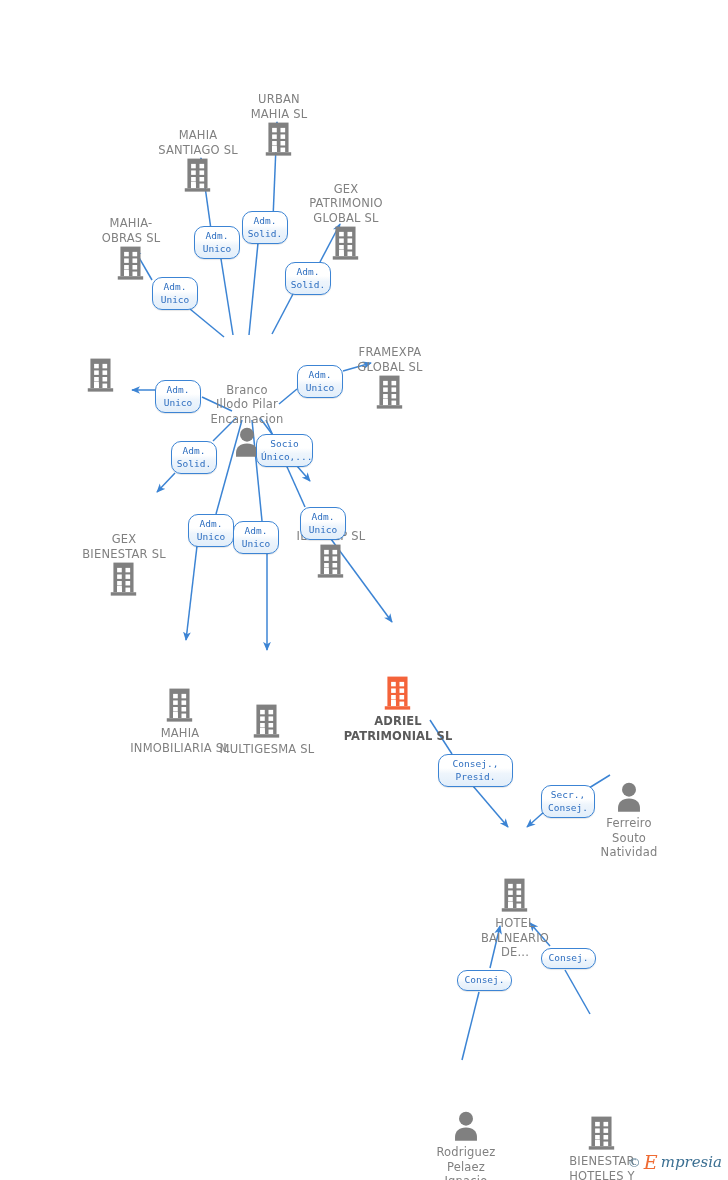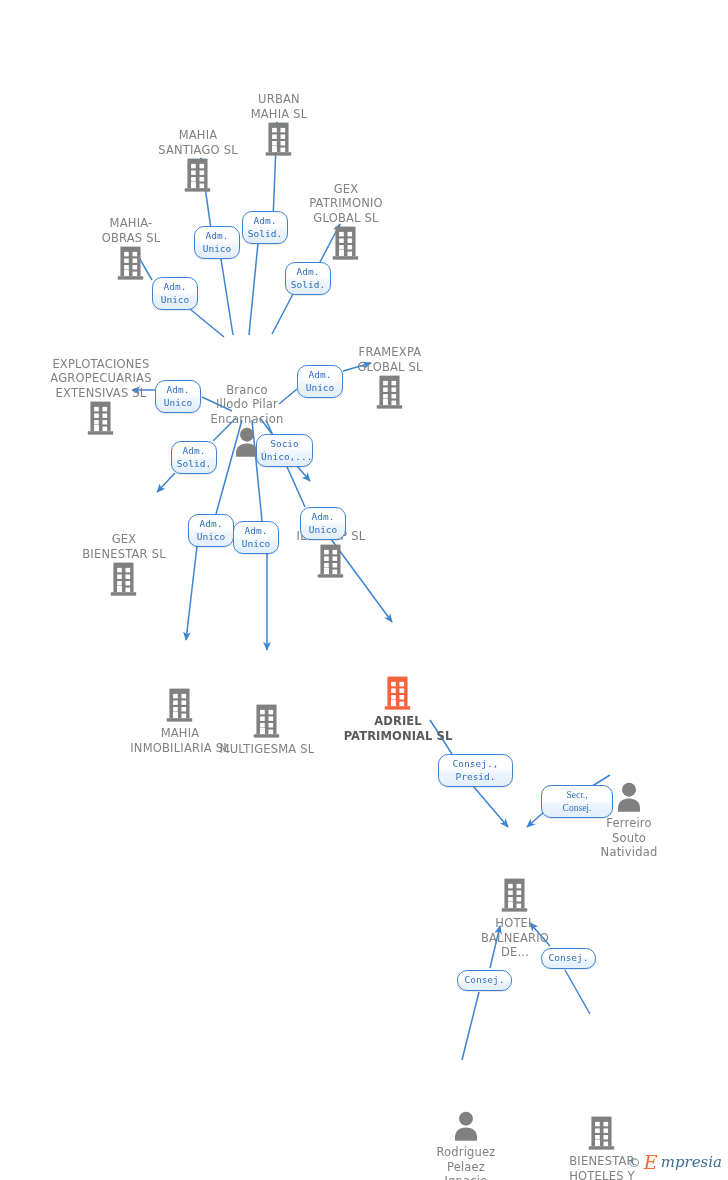--- a/index.html
+++ b/index.html
@@ -244,23 +244,20 @@
             <rect x="14.4" y="12.7" width="4.4" height="4.2" fill="#fff"></rect>
             <rect x="6.5" y="18.9" width="4.4" height="4.2" fill="#fff"></rect>
             <rect x="14.4" y="18.9" width="4.4" height="4.2" fill="#fff"></rect>
             <rect x="6.5" y="25.1" width="4.4" height="4.2" fill="#fff"></rect>
             <rect x="14.4" y="25.1" width="4.4" height="4.2" fill="#fff"></rect>
             <rect x="6.5" y="31" width="4.4" height="0" fill="#fff"></rect>
             <rect x="6.4" y="23.5" width="4.6" height="6" fill="#fff"></rect>
             <rect x="0.5" y="29.5" width="24" height="3.2" fill="#808080"></rect>
           </svg>
         </span>
-        <div class="node-label">EXPLOTACIONES
-AGROPECUARIAS
-EXTENSIVAS SL</div>
       </div>
       <div class="node above" style="left: 247px; top: 342.5px;">
         <span>
           <svg class="ico pers" viewBox="0 0 26 28" xmlns="http://www.w3.org/2000/svg">
             <circle cx="13" cy="7.6" r="6.1" fill="#808080"></circle>
             <path d="M13 15.4c-6.2 0-9.6 3.6-9.6 8.1V27h19.2v-3.5c0-4.5-3.4-8.1-9.6-8.1z" fill="#808080"></path>
           </svg>
         </span>
         <div class="node-label">Branco
 Illodo Pilar
@@ -447,21 +444,21 @@
       <div class="chip" style="left: 256px; top: 434px; width: 57px; min-height: 32px;">Socio
 Único,...</div>
       <div class="chip" style="left: 188px; top: 514px; width: 46px; min-height: 32px;">Adm.
 Unico</div>
       <div class="chip" style="left: 233px; top: 521px; width: 46px; min-height: 32px;">Adm.
 Unico</div>
       <div class="chip" style="left: 300px; top: 507px; width: 46px; min-height: 32px;">Adm.
 Unico</div>
       <div class="chip" style="left: 438px; top: 754px; width: 75px; min-height: 32px;">Consej.,
 Presid.</div>
-      <div class="chip" style="left: 541px; top: 785px; width: 72px; min-height: 32px; font-family: Liberation Serif, serif;">Secr.,
+      <div class="chip" style="left: 541px; top: 785px; width: 54px; min-height: 32px;">Secr.,
 Consej.</div>
       <div class="chip" style="left: 457px; top: 970px; width: 55px; min-height: 20px;">Consej.</div>
       <div class="chip" style="left: 541px; top: 948px; width: 55px; min-height: 20px;">Consej.</div>
     </div>
 
   <div id="watermark">
     <span class="c">©</span>
       <span class="wm-e">E</span>
       <span class="wm-rest">mpresia</span>
   </div>

